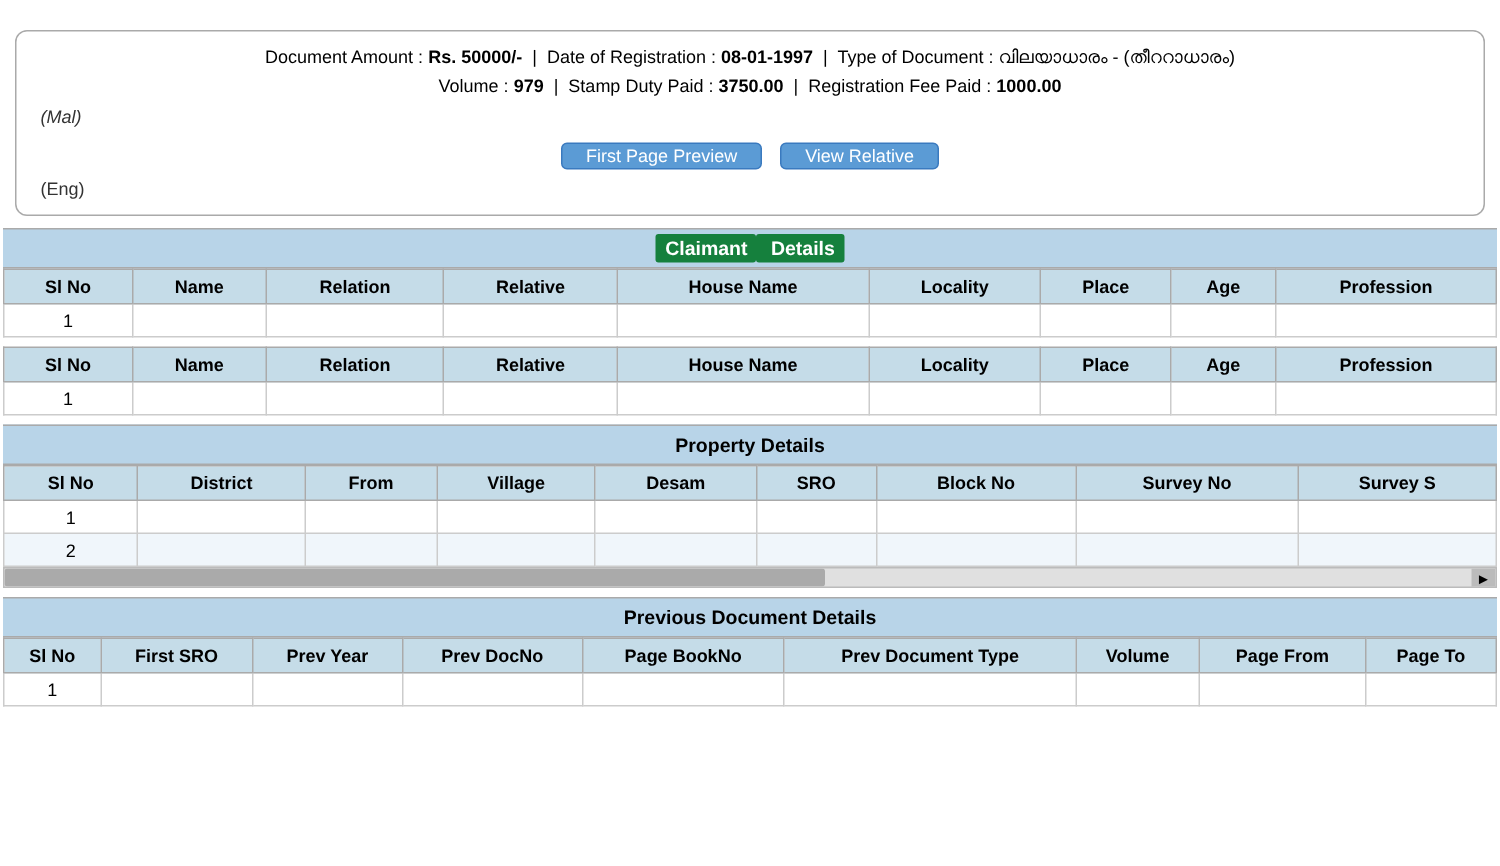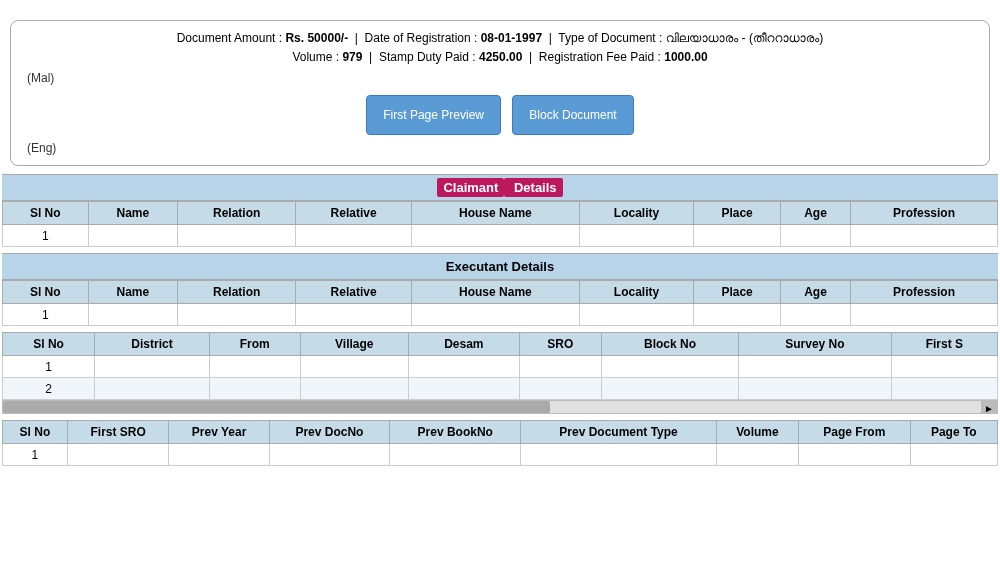--- a/index.html
+++ b/index.html
@@ -21,41 +21,41 @@
     .lang-label { font-size: 12px; color: #333; margin: 2px 4px; }
     .btn-row {
       text-align: center;
       margin: 8px 0 4px 0;
     }
     .btn {
       background: #5b9bd5;
       color: #fff;
       border: 1px solid #3a7abf;
       border-radius: 4px;
-      padding: 12px 16px;
+      padding: 1px 16px;
       font-size: 12px;
       cursor: pointer;
       margin: 0 4px;
     }
 
     .section-wrapper {
       margin: 6px 0;
     }
 
     .section-header {
       background: #b8d4e8;
       text-align: center;
       font-weight: bold;
       font-size: 13px;
       padding: 5px 0;
       border-top: 1px solid #aaa;
       border-bottom: 1px solid #aaa;
     }
     .section-header.claimant span {
-      background: #be185d;
+      background: #15803d;
       color: #fff;
       padding: 2px 6px;
       border-radius: 2px;
     }
 
     table {
       width: 100%;
       border-collapse: collapse;
       font-size: 12px;
     }
@@ -123,31 +123,31 @@
       <strong>08-01-1997</strong>
       &nbsp;|&nbsp;
       <span>Type of Document</span> :
       <span>വിലയാധാരം - (തീററാധാരം)</span>
     </div>
     <div class="top-info-line">
       <span>Volume</span> :
       <strong>979</strong>
       &nbsp;|&nbsp;
       <span>Stamp Duty Paid</span> :
-      <strong>4250.00</strong>
+      <strong>3750.00</strong>
       &nbsp;|&nbsp;
       <span>Registration Fee Paid</span> :
       <strong>1000.00</strong>
     </div>
-    <div style="display:flex; align-items:center; gap:4px; margin-top:2px;">
+    <div style="display:flex; align-items:center; gap:4px; margin-top:2px;font-style:italic;">
       <span class="lang-label">(Mal)</span>
     </div>
     <div class="btn-row">
       <button class="btn">First Page Preview</button>
-      <button class="btn">Block Document</button>
+      <button class="btn">View Relative</button>
     </div>
     <div style="display:flex; align-items:center; gap:4px;">
       <span class="lang-label">(Eng)</span>
     </div>
   </div>
 
   <div class="section-wrapper">
     <div class="section-header claimant">
       <span>Claimant</span><span> Details</span>
     </div>
@@ -175,23 +175,20 @@
             <td></td>
             <td></td>
             <td></td>
             <td></td>
           </tr>
         </tbody>
     </table>
   </div>
 
   <div class="section-wrapper">
-    <div class="section-header">
-      <span>Executant Details</span>
-    </div>
     <table>
       <thead>
         <tr>
           <th>Sl No</th>
           <th>Name</th>
           <th>Relation</th>
           <th>Relative</th>
           <th>House Name</th>
           <th>Locality</th>
           <th>Place</th>
@@ -209,32 +206,35 @@
             <td></td>
             <td></td>
             <td></td>
             <td></td>
           </tr>
         </tbody>
     </table>
   </div>
 
   <div class="section-wrapper">
+    <div class="section-header">
+      <span>Property Details</span>
+    </div>
     <table>
       <thead>
         <tr>
           <th>Sl No</th>
           <th>District</th>
           <th>From</th>
           <th>Village</th>
           <th>Desam</th>
           <th>SRO</th>
           <th>Block No</th>
           <th>Survey No</th>
-          <th>First S</th>
+          <th>Survey S</th>
         </tr>
       </thead>
       <tbody id="property-tbody">
       <tr>
             <td>1</td>
             <td></td>
             <td></td>
             <td></td>
             <td></td>
             <td></td>
@@ -255,28 +255,31 @@
           </tr>
         </tbody>
     </table>
     <div class="scrollbar-row">
       <div class="scrollbar-thumb"></div>
       <div class="scrollbar-arrow-right">►</div>
     </div>
   </div>
 
   <div class="section-wrapper">
+    <div class="section-header">
+      <span>Previous Document Details</span>
+    </div>
     <table>
       <thead>
         <tr>
           <th>Sl No</th>
           <th>First SRO</th>
           <th>Prev Year</th>
           <th>Prev DocNo</th>
-          <th>Prev BookNo</th>
+          <th>Page BookNo</th>
           <th>Prev Document Type</th>
           <th>Volume</th>
           <th>Page From</th>
           <th>Page To</th>
         </tr>
       </thead>
       <tbody id="prevdoc-tbody">
       <tr>
             <td>1</td>
             <td></td>

